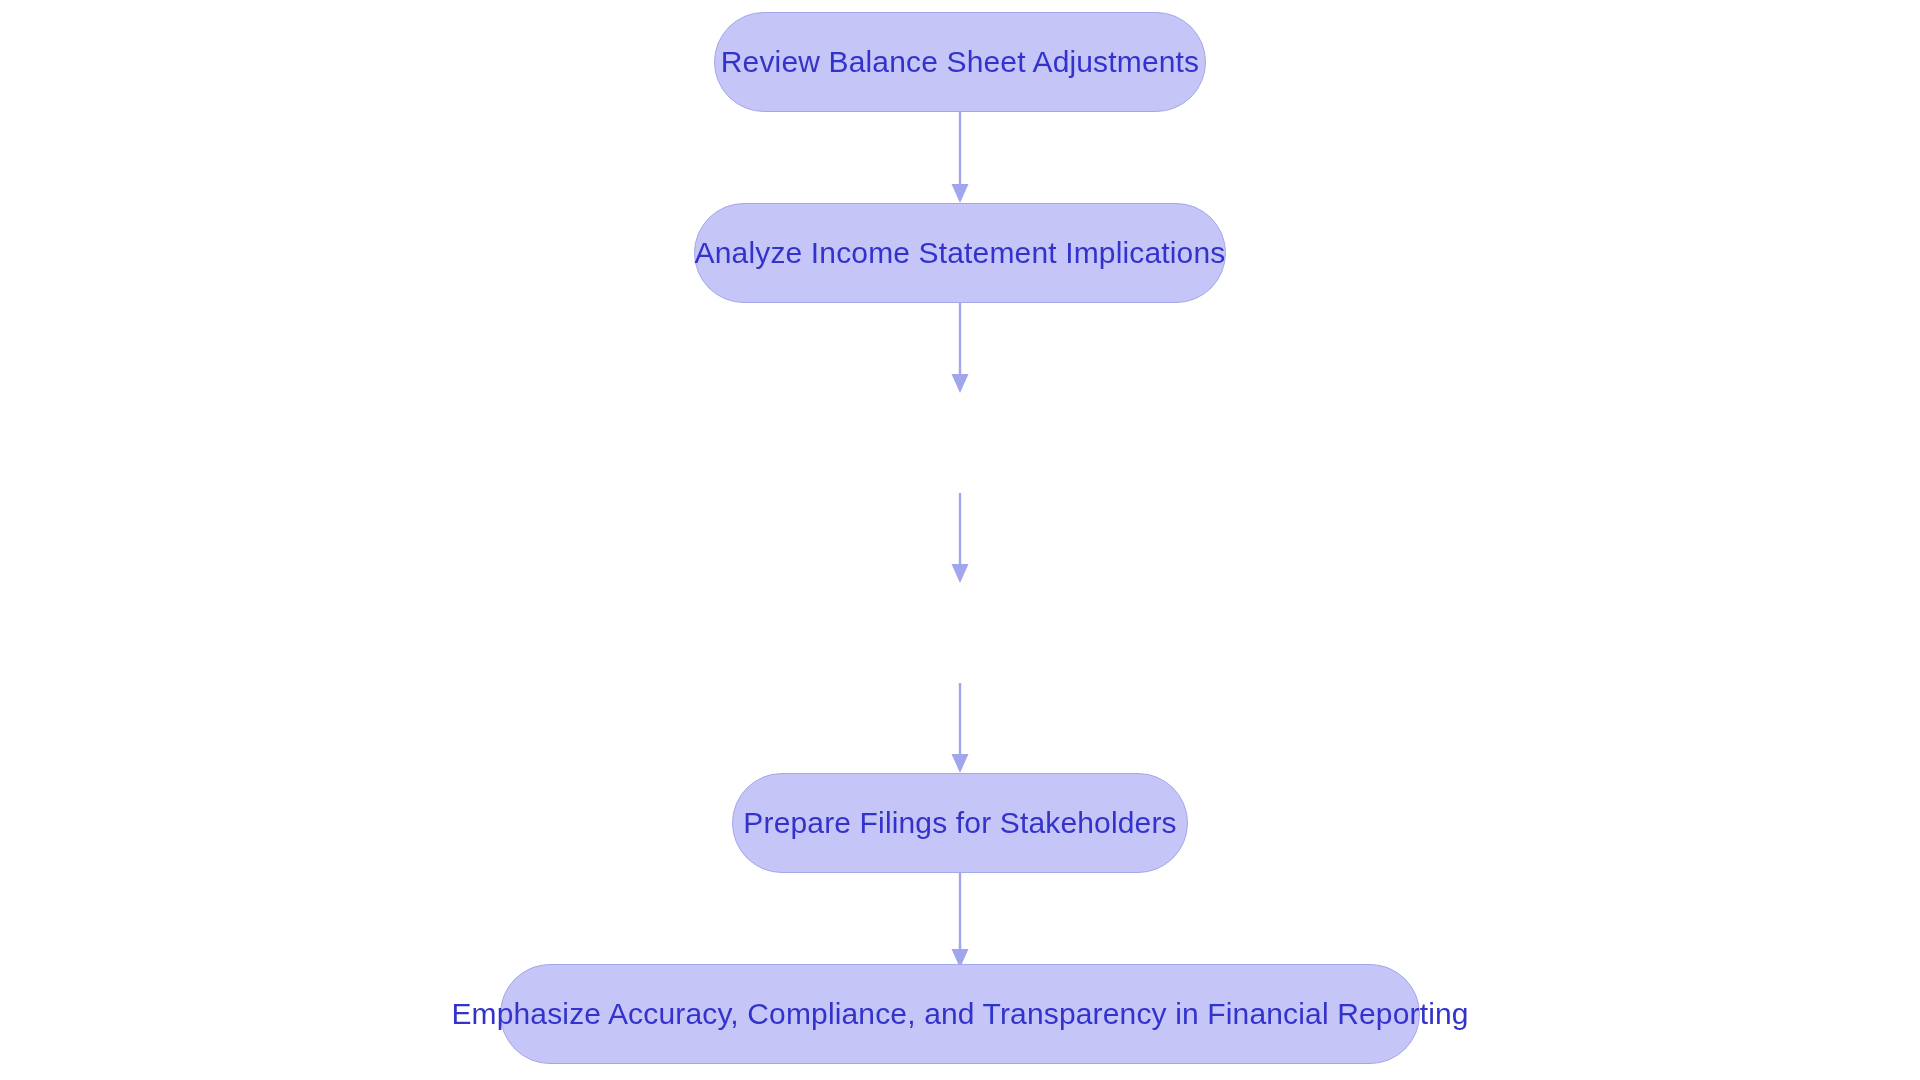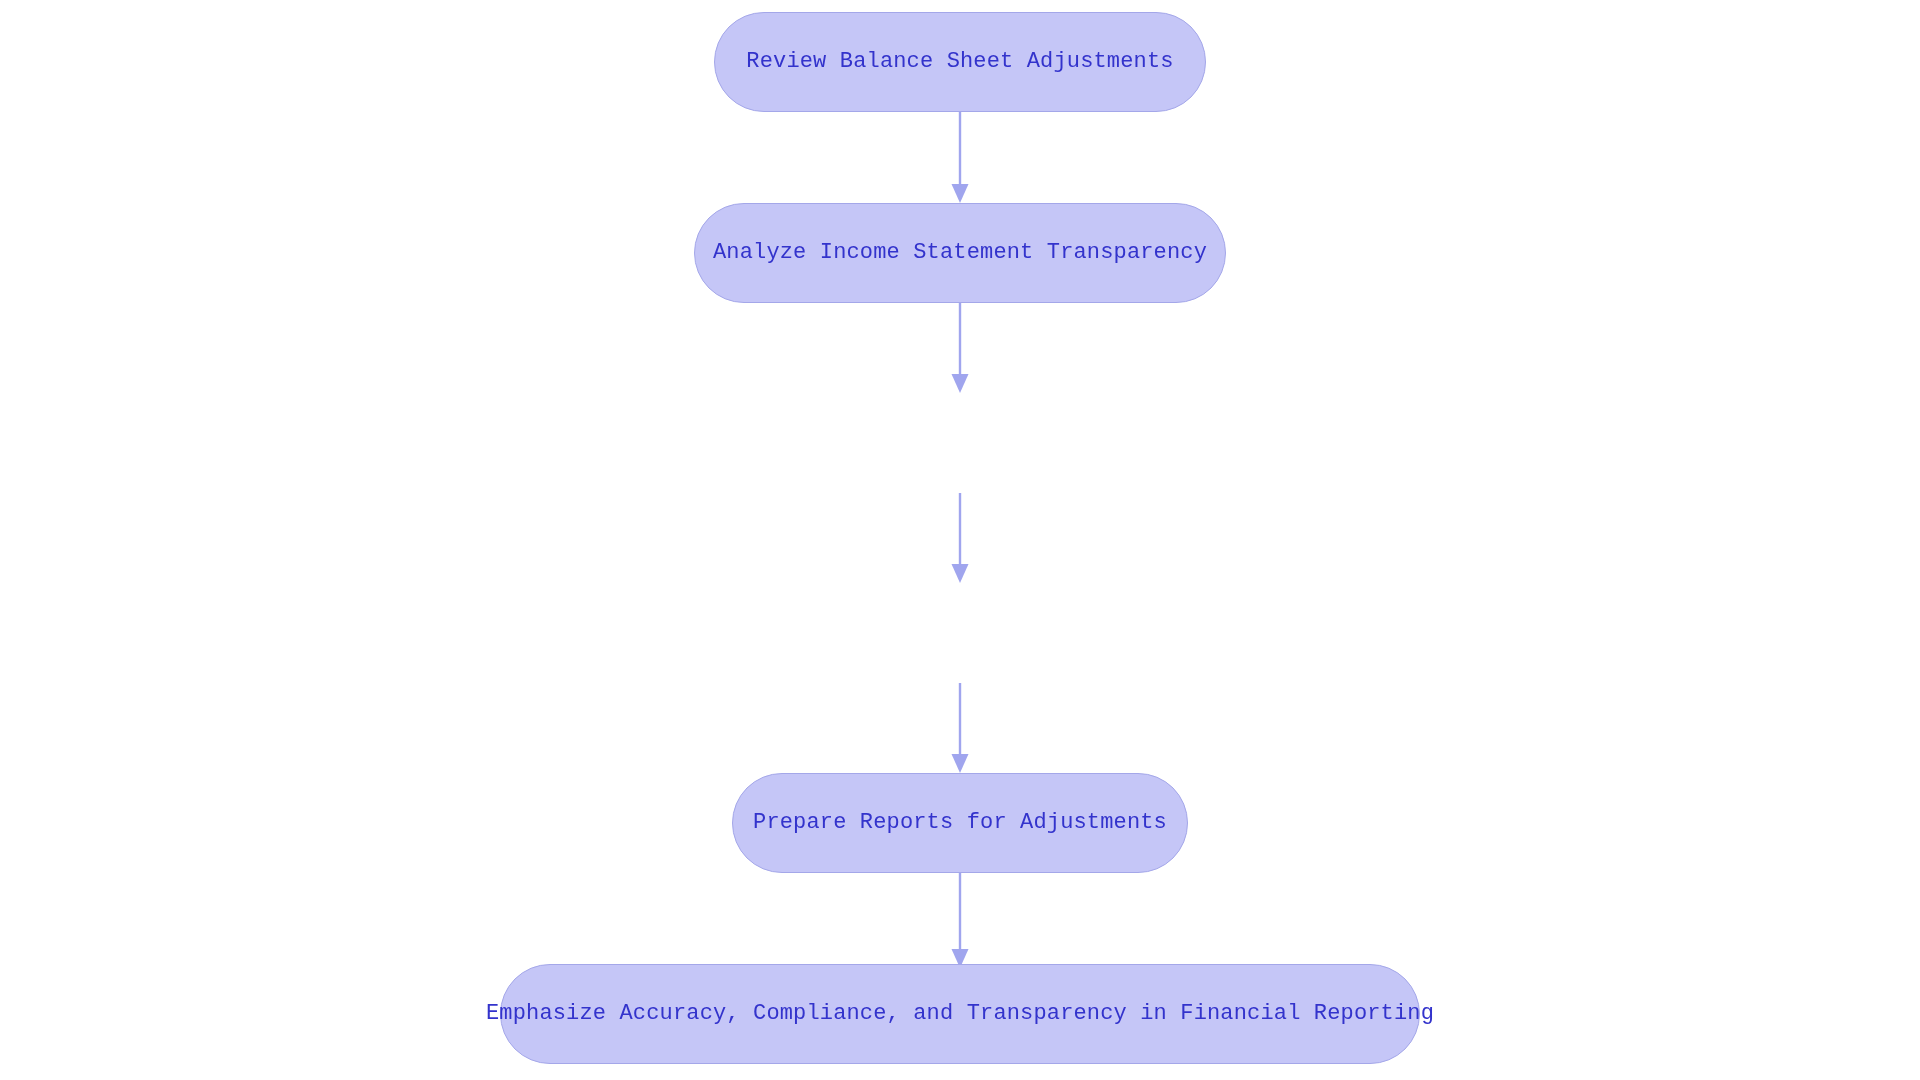--- a/index.html
+++ b/index.html
@@ -34,26 +34,25 @@
     justify-content: center;
     background: #c5c6f7;
     border: 1.6px solid #a4a7e9;
     border-radius: 50px;
     padding: 0 26px;
     white-space: nowrap;
   }
 
   .node-label {
     color: #3333cc;
-    font-size: 22px;
+    font-size: 30px;
     font-weight: 400;
     letter-spacing: 0.15px;
     line-height: 1;
     user-select: none;
-    font-family: Liberation Mono, monospace;
   }
 
   .node-1 { top: 12px;  width: 492px; }
   .node-2 { top: 203px; width: 532px; }
   .node-3 { top: 393px; width: 396px; }
   .node-4 { top: 583px; width: 556px; }
   .node-5 { top: 773px; width: 456px; }
   .node-6 { top: 964px; width: 920px; text-align: center; }
 
   
@@ -84,21 +83,21 @@
   </div>
 
   <div class="connector conn-1">
     <svg width="24" height="91" viewBox="0 0 24 91" xmlns="http://www.w3.org/2000/svg" aria-hidden="true">
       <line x1="12" y1="0" x2="12" y2="74" stroke="#a0a5ee" stroke-width="2.4"></line>
       <polygon points="12,91 3.5,72 20.5,72" fill="#a0a5ee"></polygon>
     </svg>
   </div>
 
   <div class="node node-2">
-    <span class="node-label">Analyze Income Statement Transparency</span>
+    <span class="node-label">Analyze Income Statement Implications</span>
   </div>
 
   <div class="connector conn-2">
     <svg width="24" height="90" viewBox="0 0 24 90" xmlns="http://www.w3.org/2000/svg" aria-hidden="true">
       <line x1="12" y1="0" x2="12" y2="73" stroke="#a0a5ee" stroke-width="2.4"></line>
       <polygon points="12,90 3.5,71 20.5,71" fill="#a0a5ee"></polygon>
     </svg>
   </div>
 
 
@@ -111,21 +110,21 @@
 
 
   <div class="connector conn-4">
     <svg width="24" height="90" viewBox="0 0 24 90" xmlns="http://www.w3.org/2000/svg" aria-hidden="true">
       <line x1="12" y1="0" x2="12" y2="73" stroke="#a0a5ee" stroke-width="2.4"></line>
       <polygon points="12,90 3.5,71 20.5,71" fill="#a0a5ee"></polygon>
     </svg>
   </div>
 
   <div class="node node-5">
-    <span class="node-label">Prepare Reports for Adjustments</span>
+    <span class="node-label">Prepare Filings for Stakeholders</span>
   </div>
 
   <div class="connector conn-5">
     <svg width="24" height="95" viewBox="0 0 24 95" xmlns="http://www.w3.org/2000/svg" aria-hidden="true">
       <line x1="12" y1="0" x2="12" y2="78" stroke="#a0a5ee" stroke-width="2.4"></line>
       <polygon points="12,95 3.5,76 20.5,76" fill="#a0a5ee"></polygon>
     </svg>
   </div>
 
   <div class="node node-6">

